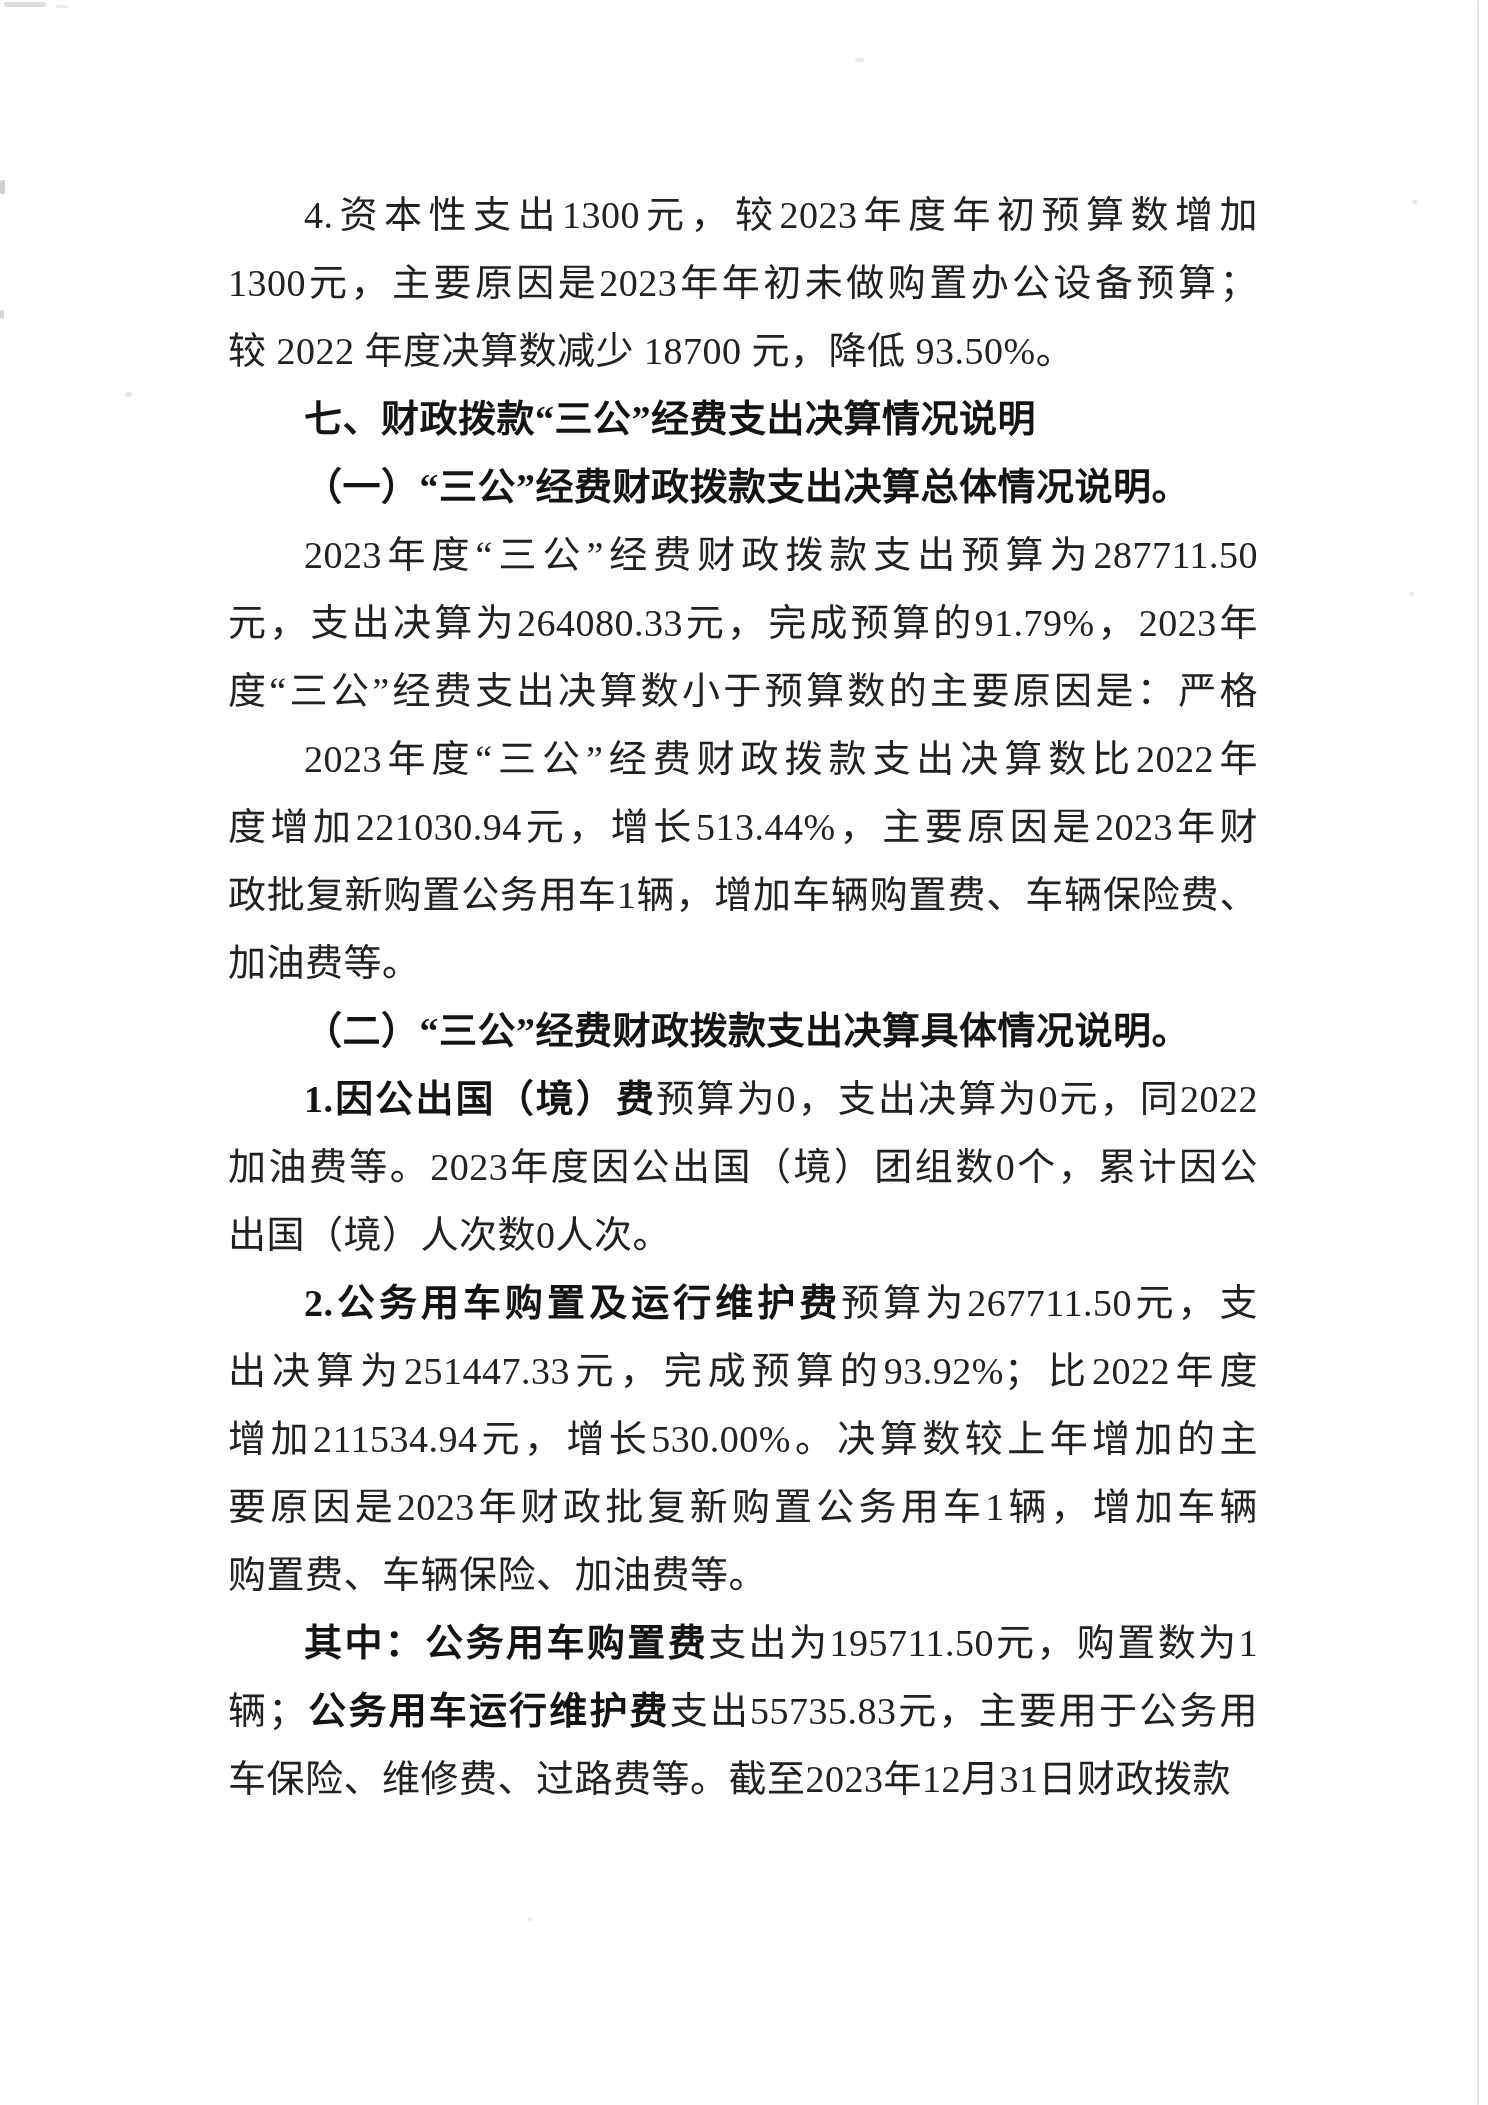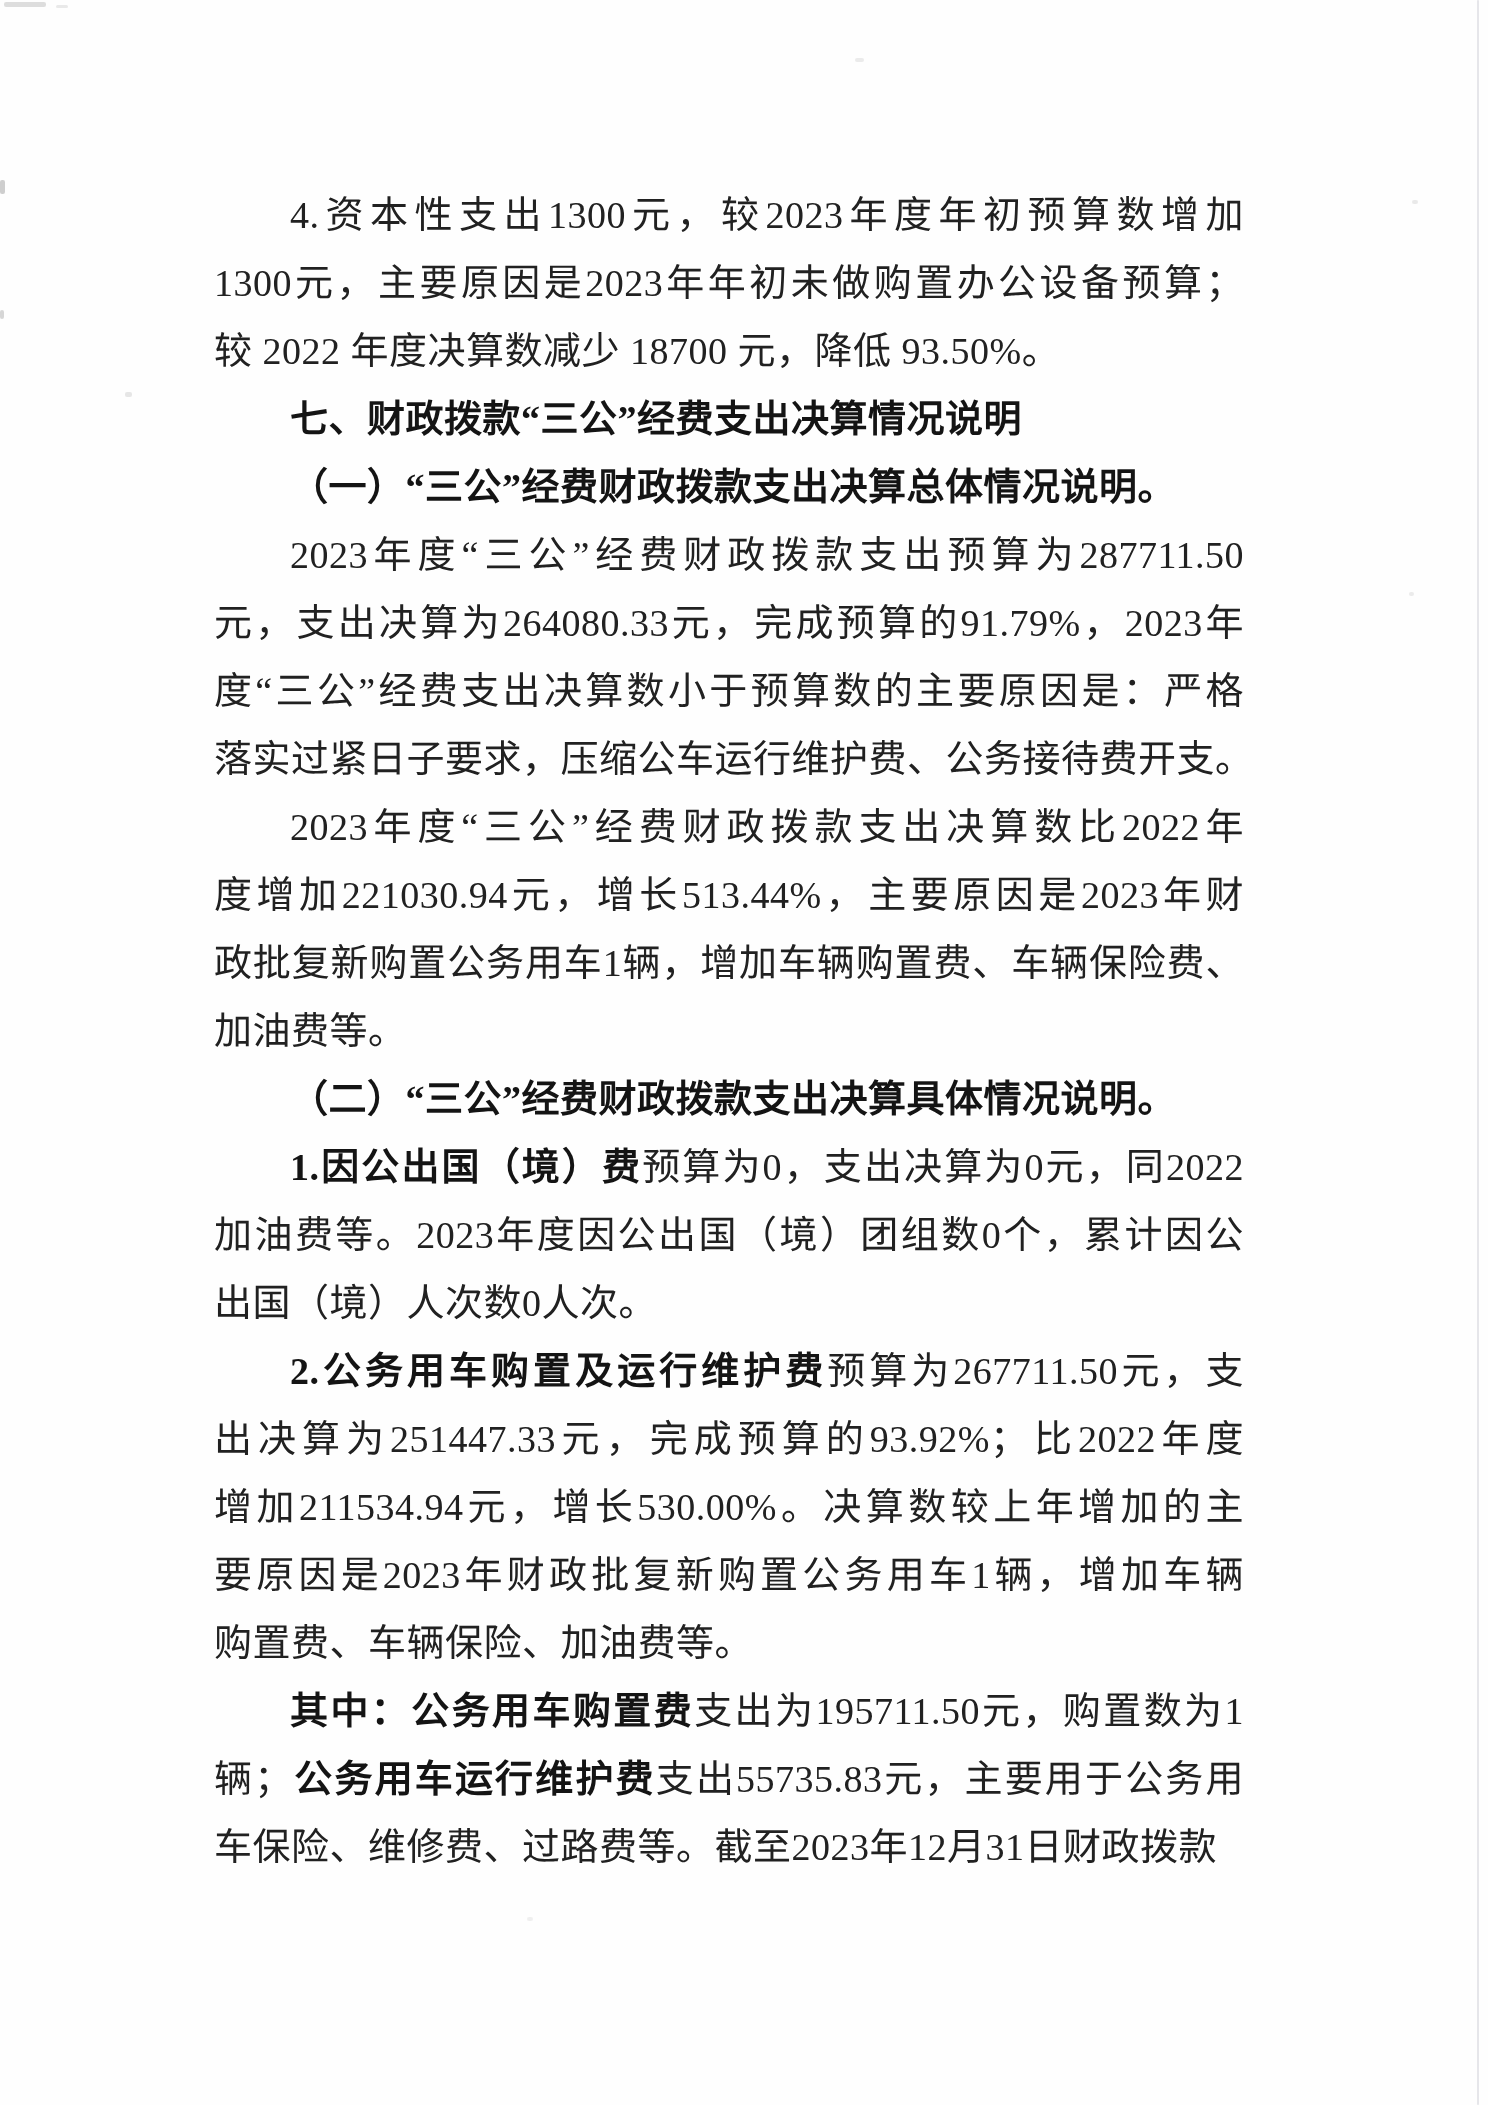--- a/index.html
+++ b/index.html
@@ -10,21 +10,21 @@
     overflow: hidden;
     background: var(--paper, #fefefe);
     font-family: "Liberation Serif", "DejaVu Serif", serif;
   }
   .page {
     position: absolute;
     inset: 0;
   }
   .text-block {
     position: absolute;
-    left: 214px;
+    left: 228px;
     top: 181px;
     width: 1030px;
     font-size: 38px;
     color: var(--ink, #212121);
     letter-spacing: 0.5px;
   }
   .line {
     height: 68px;
     line-height: 68px;
     text-align: justify;
@@ -54,21 +54,20 @@
 <div class="page">
   <div class="text-block" id="text-block">
       <div class="line fill indent"><span class="seg">4.资本性支出1300元，较2023年度年初预算数增加</span></div>
       <div class="line fill"><span class="seg">1300元，主要原因是2023年年初未做购置办公设备预算；</span></div>
       <div class="line nofill"><span class="seg">较 2022 年度决算数减少 18700 元，降低 93.50%。</span></div>
       <div class="line nofill indent"><span class="seg bold">七、财政拨款“三公”经费支出决算情况说明</span></div>
       <div class="line nofill indent"><span class="seg bold">（一）“三公”经费财政拨款支出决算总体情况说明。</span></div>
       <div class="line fill indent"><span class="seg">2023年度“三公”经费财政拨款支出预算为287711.50</span></div>
       <div class="line fill"><span class="seg">元，支出决算为264080.33元，完成预算的91.79%，2023年</span></div>
       <div class="line fill"><span class="seg">度“三公”经费支出决算数小于预算数的主要原因是：严格</span></div>
-      <div class="line nofill"><span class="seg">落实过紧日子要求，压缩公车运行维护费、公务接待费开支。</span></div>
       <div class="line fill indent"><span class="seg">2023年度“三公”经费财政拨款支出决算数比2022年</span></div>
       <div class="line fill"><span class="seg">度增加221030.94元，增长513.44%，主要原因是2023年财</span></div>
       <div class="line fill"><span class="seg">政批复新购置公务用车1辆，增加车辆购置费、车辆保险费、</span></div>
       <div class="line nofill"><span class="seg">加油费等。</span></div>
       <div class="line nofill indent"><span class="seg bold">（二）“三公”经费财政拨款支出决算具体情况说明。</span></div>
       <div class="line fill indent"><span class="seg bold">1.因公出国（境）费</span><span class="seg">预算为0，支出决算为0元，同2022</span></div>
       <div class="line fill"><span class="seg">加油费等。2023年度因公出国（境）团组数0个，累计因公</span></div>
       <div class="line nofill"><span class="seg">出国（境）人次数0人次。</span></div>
       <div class="line fill indent"><span class="seg bold">2.公务用车购置及运行维护费</span><span class="seg">预算为267711.50元，支</span></div>
       <div class="line fill"><span class="seg">出决算为251447.33元，完成预算的93.92%；比2022年度</span></div>

